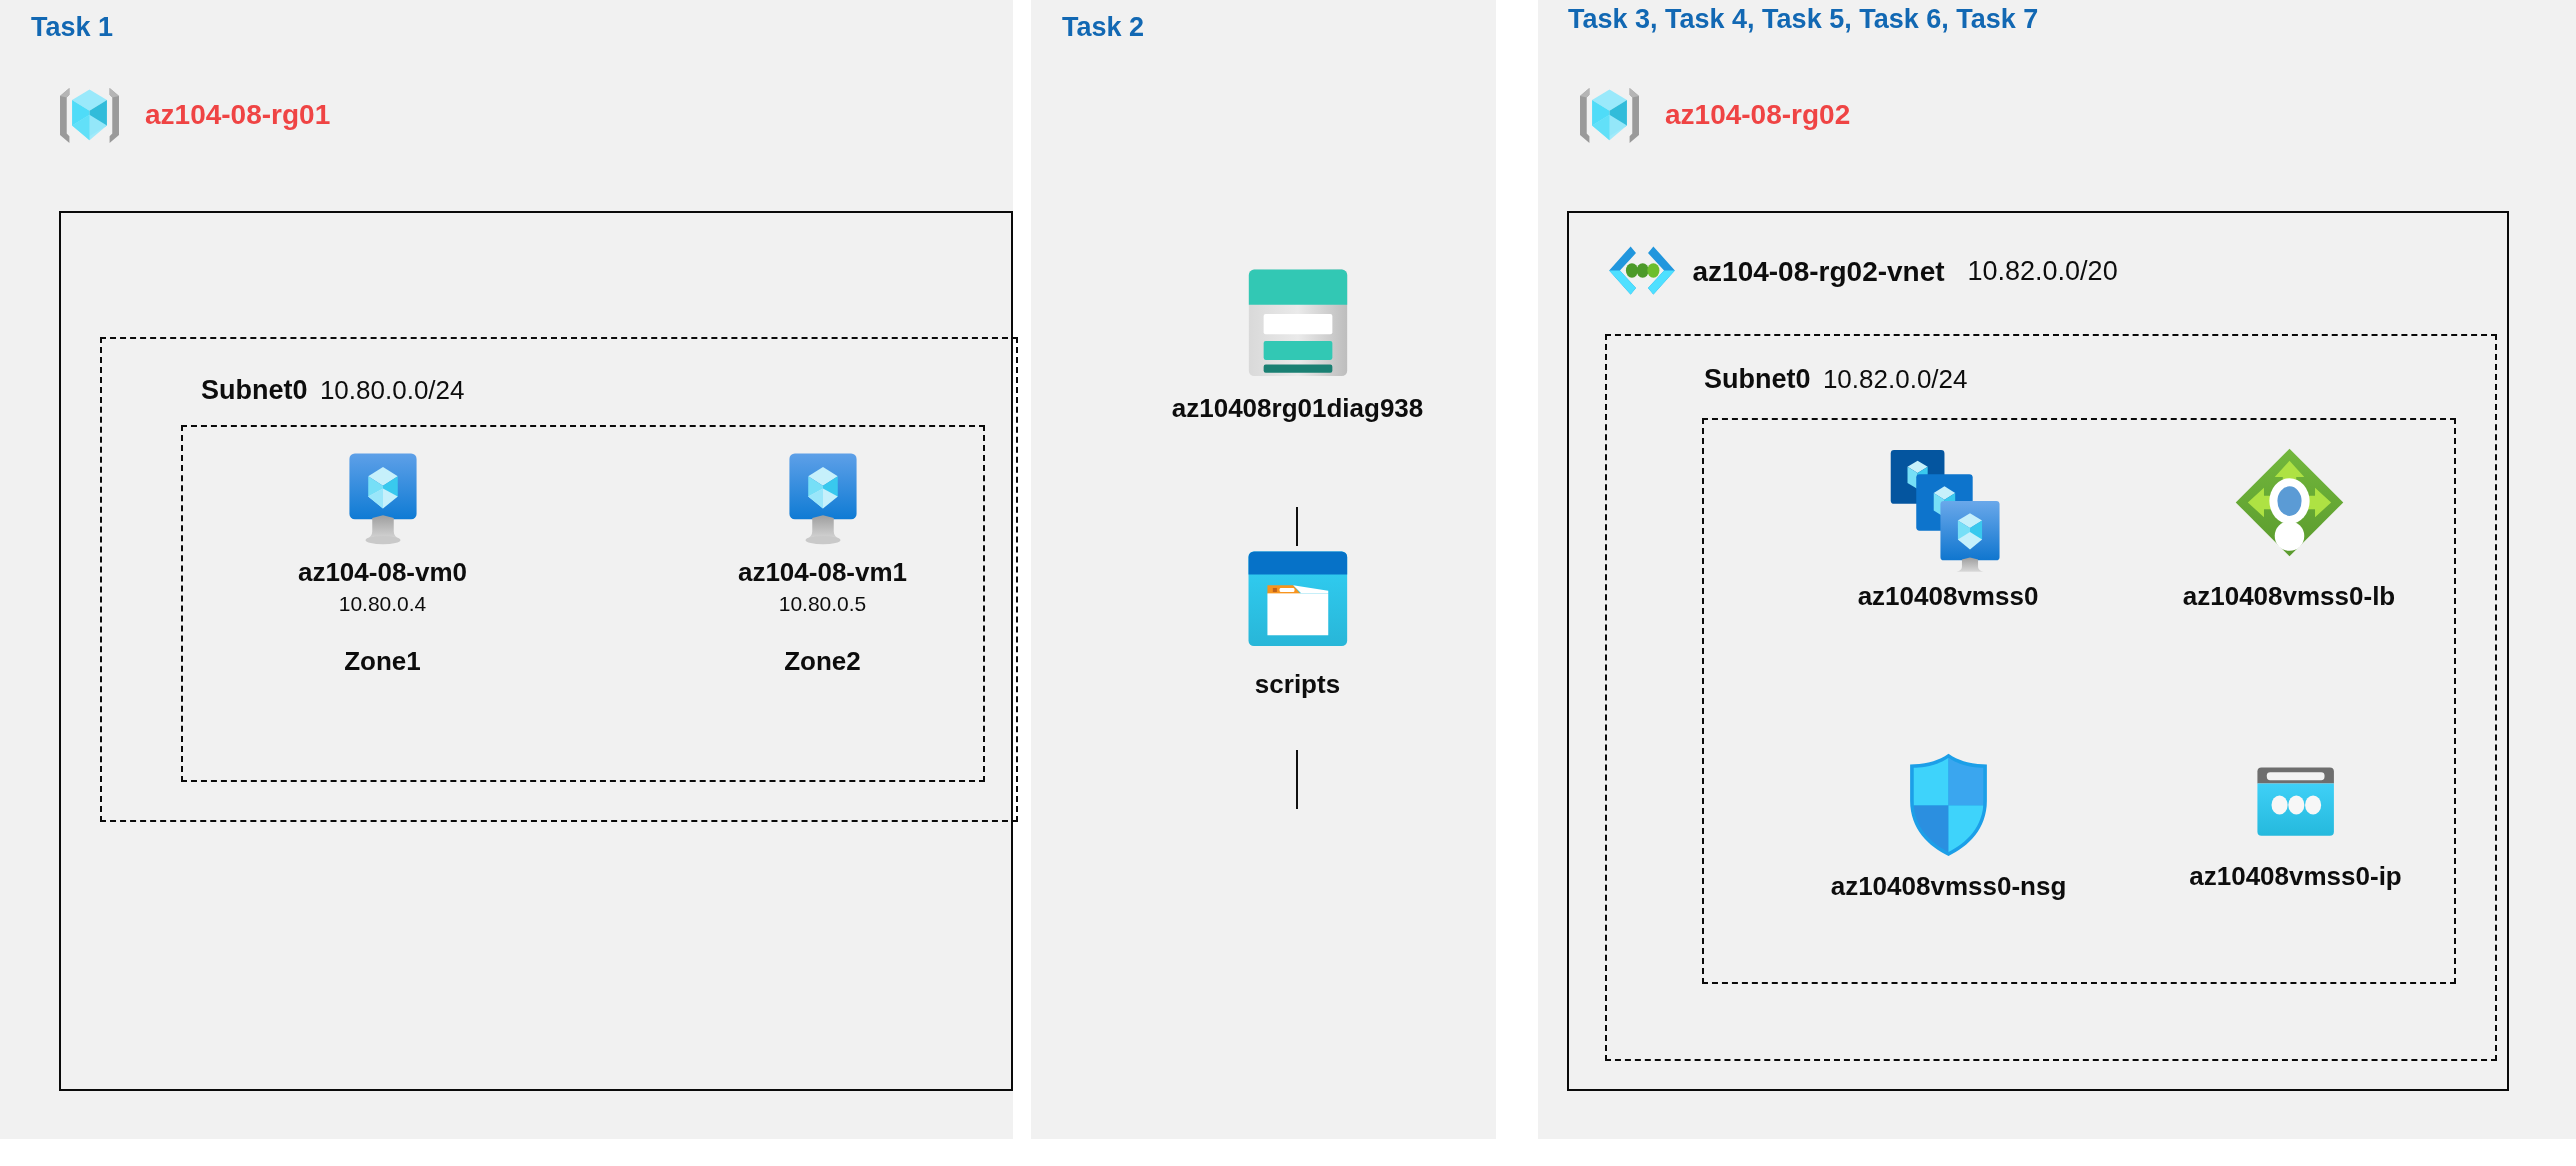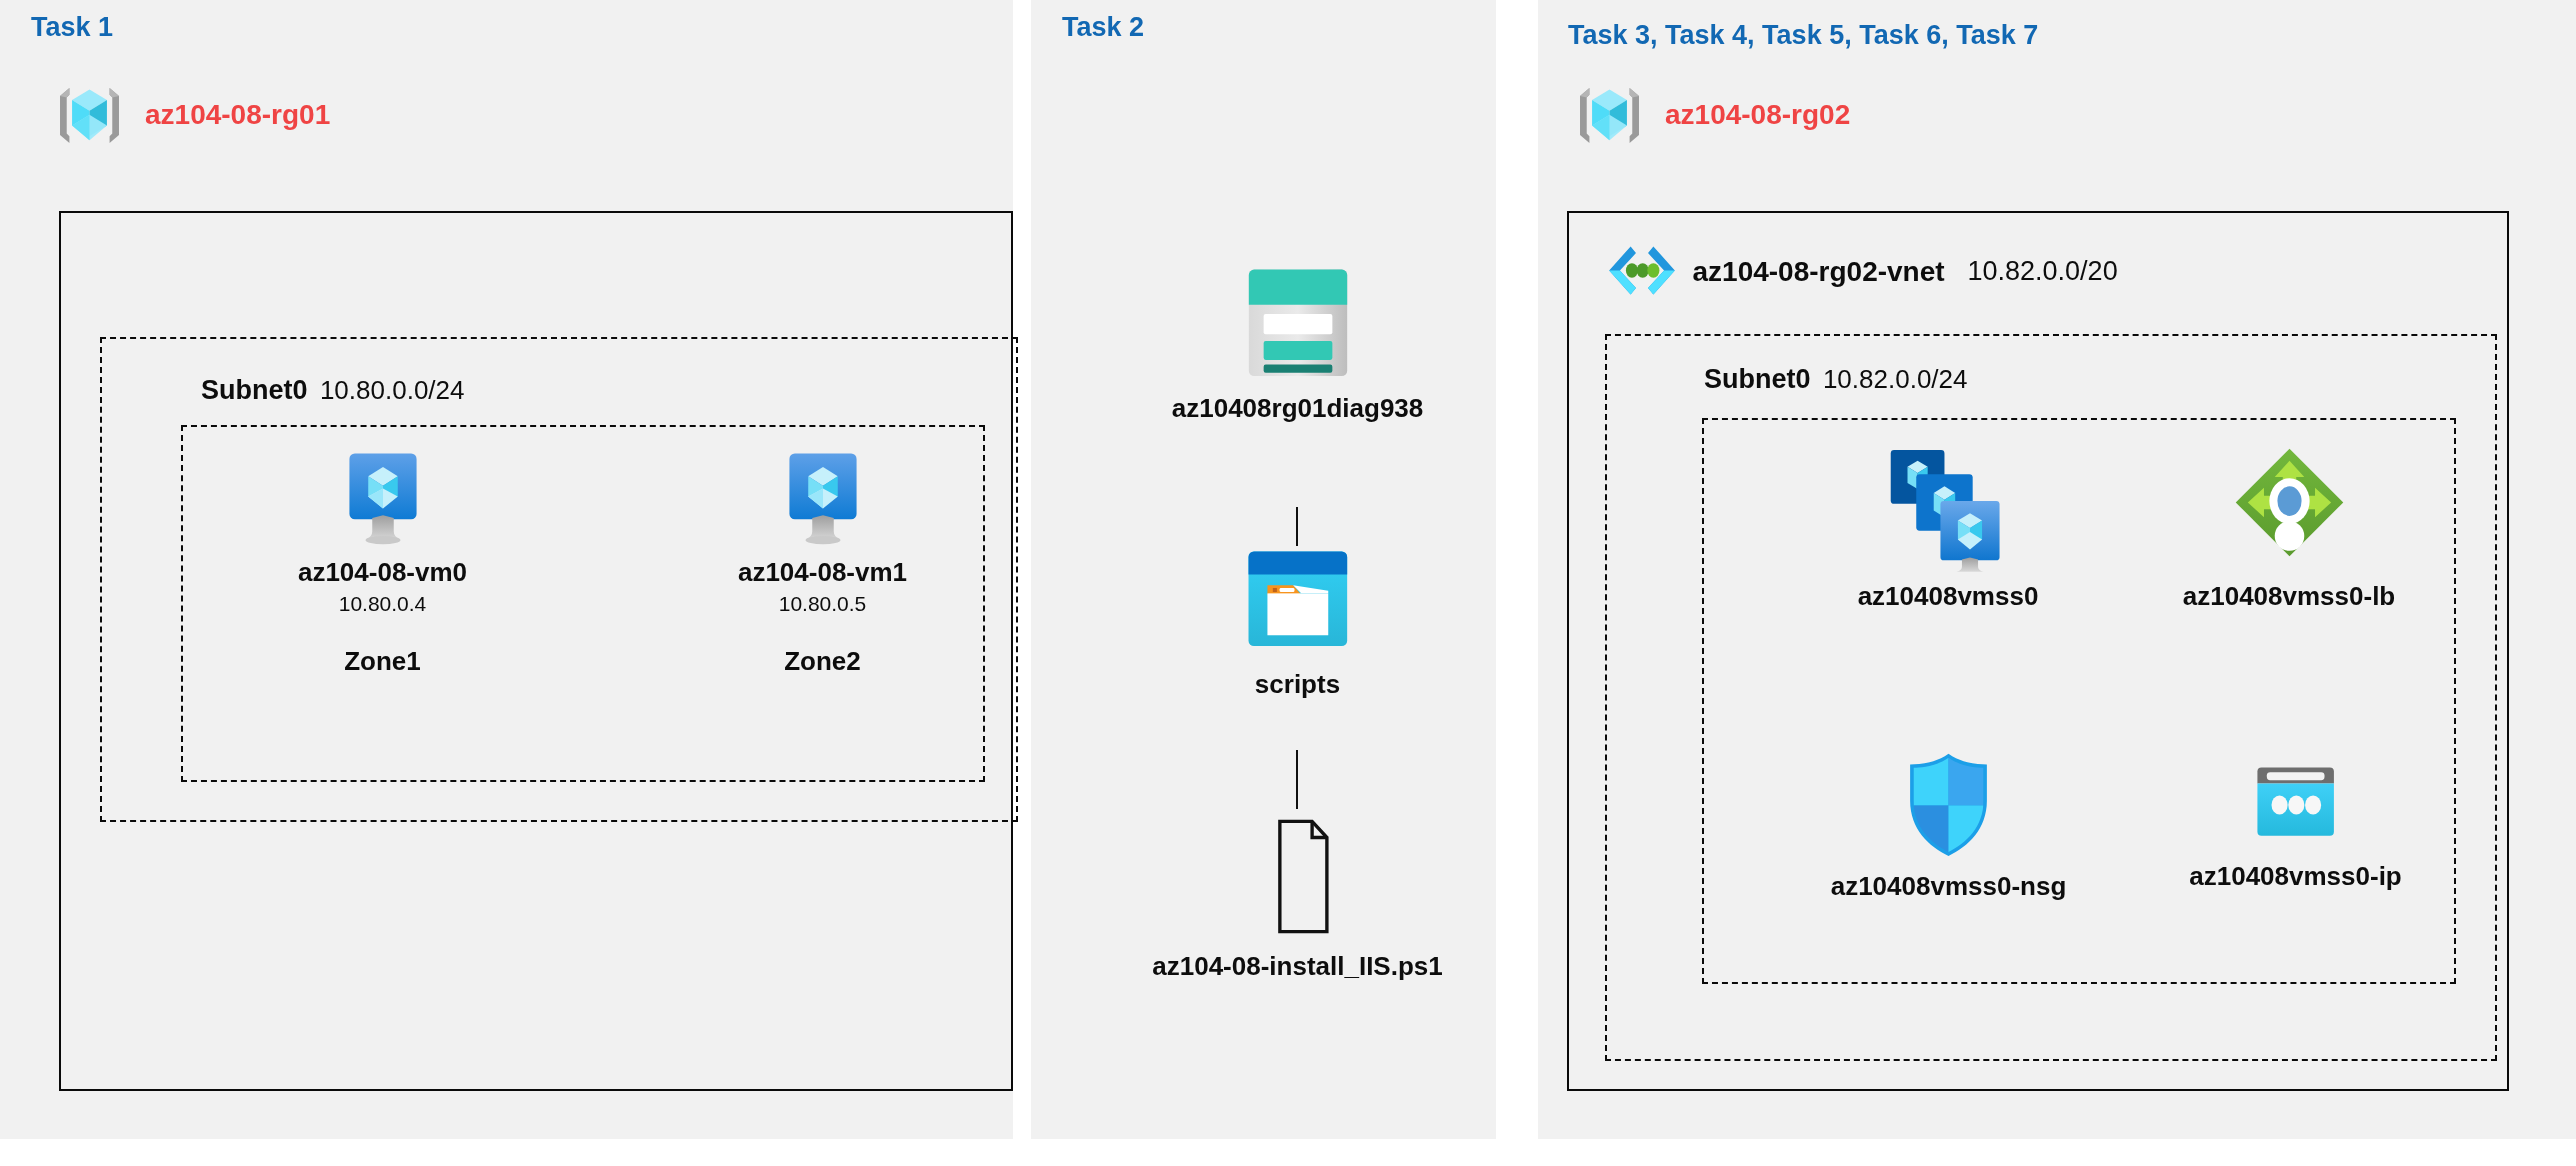--- a/index.html
+++ b/index.html
@@ -34,21 +34,21 @@
 <body>
 
 <div id="stage">
 
   <div class="panel" style="left:0px;top:0px;width:1013px;height:1139px;"></div>
   <div class="panel" style="left:1031px;top:0px;width:465px;height:1139px;"></div>
   <div class="panel" style="left:1538px;top:0px;width:1038px;height:1139px;"></div>
 
   <div class="task-label" style="left:31px;top:12px;">Task 1</div>
   <div class="task-label" style="left:1062px;top:12px;">Task 2</div>
-  <div class="task-label" style="left:1568px;top:20px;">Task 3, Task 4, Task 5, Task 6, Task 7</div>
+  <div class="task-label" style="left:1568px;top:4px;">Task 3, Task 4, Task 5, Task 6, Task 7</div>
 
   <div class="rg-row" style="left:49px;top:80px;">
     <span>
       <svg width="81" height="67" viewBox="0 0 120 100">
 
         <path d="M30 12 L16 24 L16 82 L30 94 L30 84 L26 80 L26 26 L30 22 Z" fill="#9a9a9a"></path>
         <path d="M30 12 L16 24 L26 26 L30 22 Z" fill="#b5b5b5"></path>
 
         <path d="M90 12 L104 24 L104 82 L90 94 L90 84 L94 80 L94 26 L90 22 Z" fill="#9a9a9a"></path>
         <path d="M90 12 L104 24 L94 26 L90 22 Z" fill="#b5b5b5"></path>
@@ -168,29 +168,20 @@
         <rect x="66" y="62" width="22" height="6" rx="2" fill="#ffffff"></rect>
         <rect x="48" y="70" width="90" height="62" fill="#ffffff"></rect>
         <path d="M86 58 L138 66 L138 70 L98 70 Z" fill="#ffffff"></path>
       </svg>
     </span>
     <span class="node-label">scripts</span>
   </div>
 
   <div class="connector" style="left:1296px;top:750px;height:59px;"></div>
 
-  <div class="node" style="left:1139px;top:812px;width:317px;">
-    <span>
-      <svg width="88" height="131" viewBox="0 0 130 195">
-        <path d="M38 14 H86 L108 38 L108 178 L38 178 Z" fill="#f1f1f1" stroke="#111" stroke-width="5" stroke-linejoin="miter"></path>
-        <path d="M86 14 L86 38 L108 38" fill="none" stroke="#111" stroke-width="5"></path>
-      </svg>
-    </span>
-    <span class="node-label">az104-08-install_IIS.ps1</span>
-  </div>
 
   <div class="rg-row" style="left:1569px;top:80px;">
     <span>
       <svg width="81" height="67" viewBox="0 0 120 100">
         <path d="M30 12 L16 24 L16 82 L30 94 L30 84 L26 80 L26 26 L30 22 Z" fill="#9a9a9a"></path>
         <path d="M30 12 L16 24 L26 26 L30 22 Z" fill="#b5b5b5"></path>
         <path d="M90 12 L104 24 L104 82 L90 94 L90 84 L94 80 L94 26 L90 22 Z" fill="#9a9a9a"></path>
         <path d="M90 12 L104 24 L94 26 L90 22 Z" fill="#b5b5b5"></path>
         <path d="M60 14 L86 30 L60 46 L34 30 Z" fill="#9ae9fb"></path>
         <path d="M34 30 L60 46 L60 84 L34 68 Z" fill="#4fdcf8"></path>

